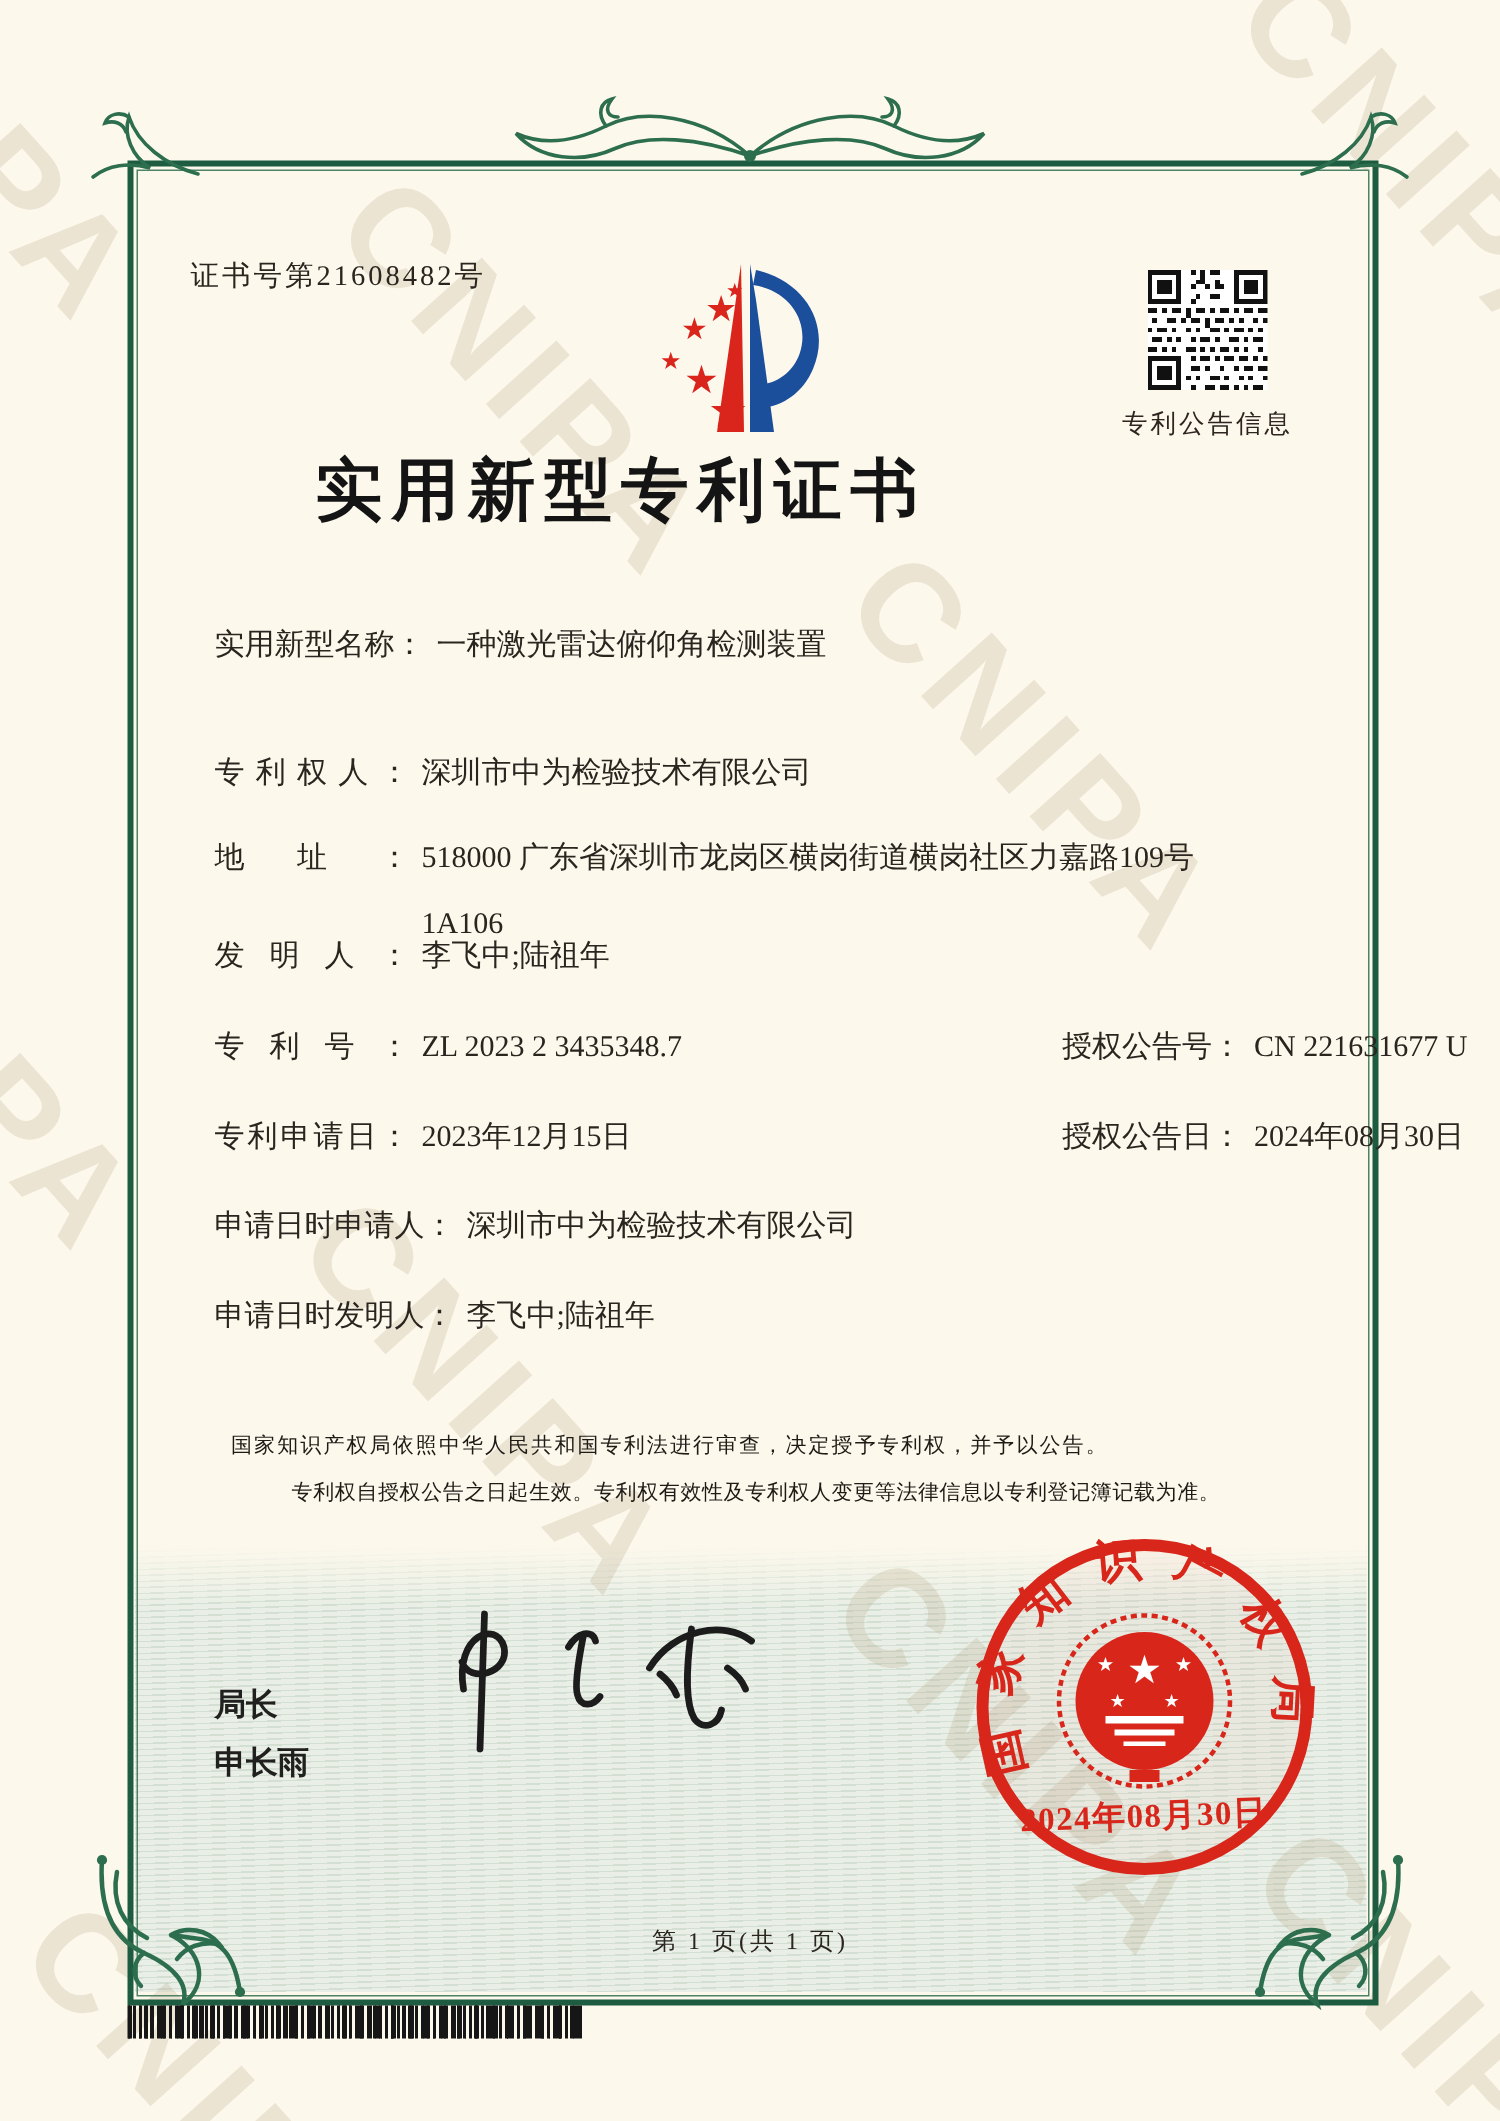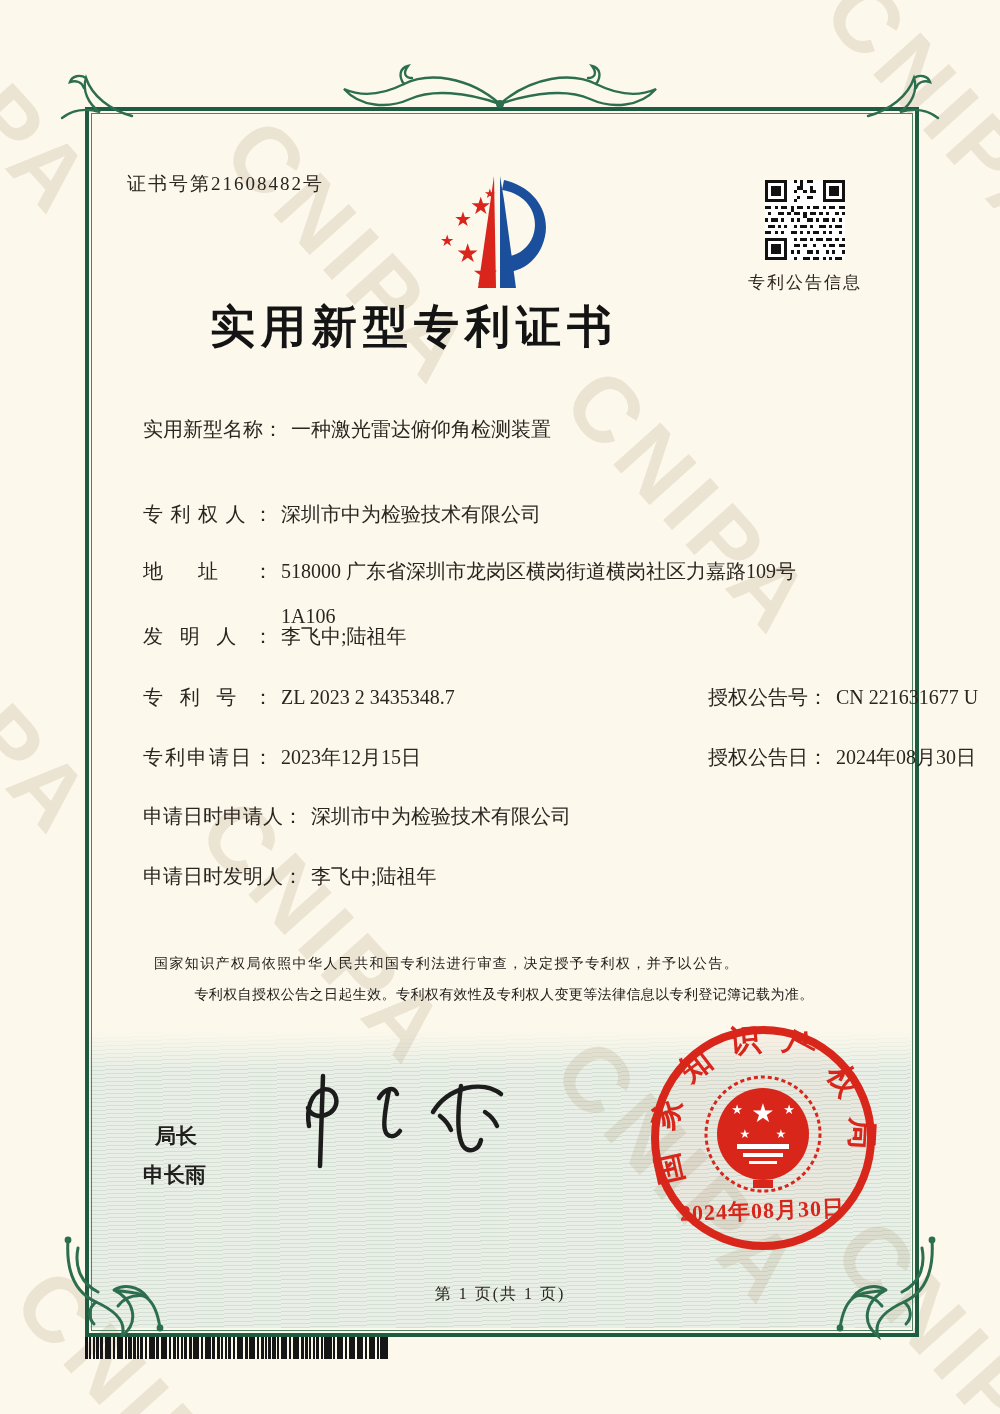--- a/index.html
+++ b/index.html
@@ -31,21 +31,21 @@
   .jl{display:inline-block;min-width:130px;text-align:justify;text-align-last:justify;}
   .val{margin-left:8px;}
   .val2{margin-left:138px;margin-top:20px;white-space:nowrap;}
   .rcol{position:absolute;left:565px;top:0;}
   
   .statement{position:absolute;left:118px;top:955px;width:772px;font-size:14px;z-index:4;color:#1f1a15;}
   .statement .l1{text-indent:36px;letter-spacing:1.4px;white-space:nowrap;margin-bottom:13px;}
   .statement .l2{letter-spacing:0.4px;white-space:nowrap;text-align:center;}
   
   .sig-label{position:absolute;left:143px;top:1122px;font-family:Liberation Serif, serif;
-             font-size:21px;font-weight:600;color:#20201e;z-index:4;margin-left:12px;}
+             font-size:21px;font-weight:600;color:#20201e;z-index:4;}
   .sig-name{position:absolute;left:143px;top:1161px;font-family:"Liberation Sans",sans-serif;
             font-size:21px;font-weight:600;color:#20201e;z-index:4;}
   .sig-svg{position:absolute;left:275px;top:1068px;z-index:4;}
   
   .seal-svg{position:absolute;left:645px;top:1022px;z-index:5;}
   .seal-date{position:absolute;left:660px;top:1196px;width:205px;text-align:center;
              font-size:22px;font-weight:bold;color:#d8261b;z-index:6;transform:rotate(-2deg);
              font-family:"Liberation Serif",serif;letter-spacing:1px;}
   
   .page-no{position:absolute;left:85px;top:1284px;width:830px;text-align:center;

